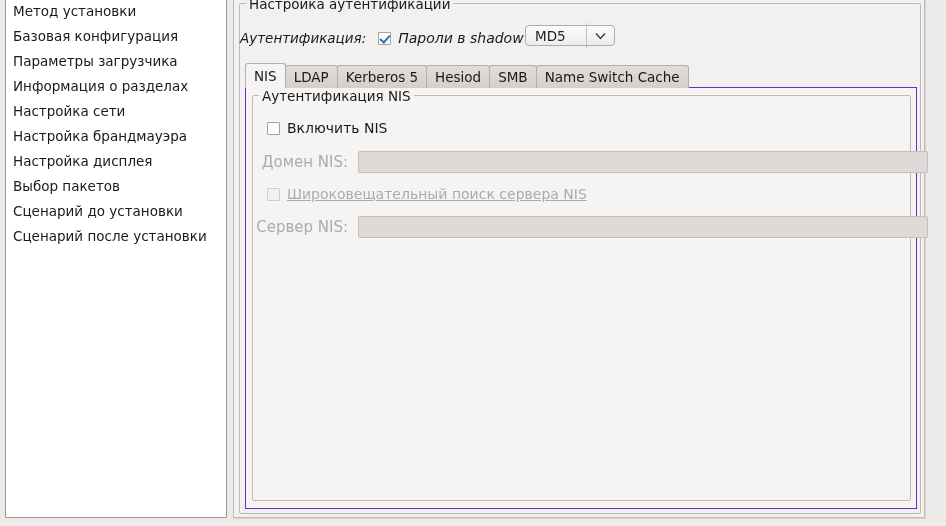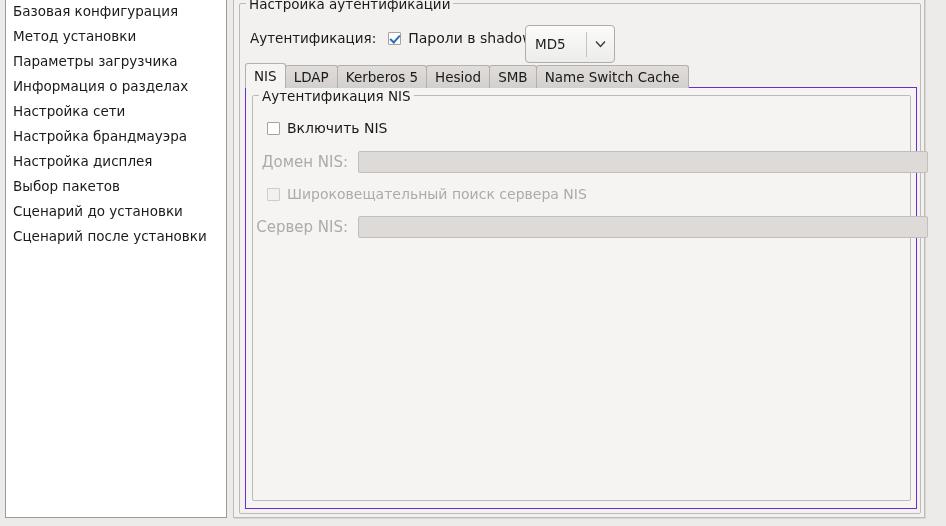--- a/index.html
+++ b/index.html
@@ -78,25 +78,26 @@
     left: 5px;
     top: 5px;
     width: 682px;
     height: 511px;
     background: #f2f1f0;
   }
 
   
   #auth-row {
     position: absolute;
-    left: 10px;
+    left: 0;
     top: 19px;
     height: 30px;
     display: flex;
     align-items: center;
+    font-style: italic;
   }
   #auth-label {
     font-size: 13.5px;
     color: #1a1a1a;
     margin-right: 12px;
   }
   .chk {
     display: inline-flex;
     align-items: center;
     white-space: nowrap;
@@ -121,29 +122,29 @@
     height: 8px;
     border: solid #2c6fb5;
     border-width: 0 2px 2px 0;
     transform: rotate(42deg);
   }
   .chk.disabled .box {
     border-color: #cfcbc8;
     background: #f2f1f0;
   }
   .chk .lbl { font-size: 14px; color: #1a1a1a; }
-  .chk.disabled .lbl { color: #aeaaa7; }
+  .chk.disabled .lbl { color: #aeaaa7; text-decoration: underline; }
 
   
   #algo-combo {
     position: absolute;
     left: 285px;
     top: 21px;
     width: 90px;
-    height: 38px;
+    height: 21px;
     background: linear-gradient(#fbfbfa, #ececea);
     border: 1px solid #b0acaa;
     border-radius: 4px;
     box-sizing: border-box;
     display: flex;
     align-items: center;
     cursor: default;
   }
   #algo-combo .val {
     flex: 1;
@@ -246,22 +247,22 @@
   #row-domain { top: 55px; left: 0px; }
   #row-domain .text-input { width: 570px; }
   #row-broadcast { top: 90px; left: 14px; }
   #row-server { top: 120px; left: 0px; }
   #row-server .text-input { width: 570px; }
 </style>
 </head>
 <body>
 
 <div id="sidebar">
+  <div class="side-item"><span>Метод установки</span></div>
   <div class="side-item"><span>Базовая конфигурация</span></div>
-  <div class="side-item"><span>Метод установки</span></div>
   <div class="side-item"><span>Параметры загрузчика</span></div>
   <div class="side-item"><span>Информация о разделах</span></div>
   <div class="side-item"><span>Настройка сети</span></div>
   <div class="side-item"><span>Настройка брандмауэра</span></div>
   <div class="side-item"><span>Настройка дисплея</span></div>
   <div class="side-item"><span>Выбор пакетов</span></div>
   <div class="side-item"><span>Сценарий до установки</span></div>
   <div class="side-item"><span>Сценарий после установки</span></div>
 </div>
 

